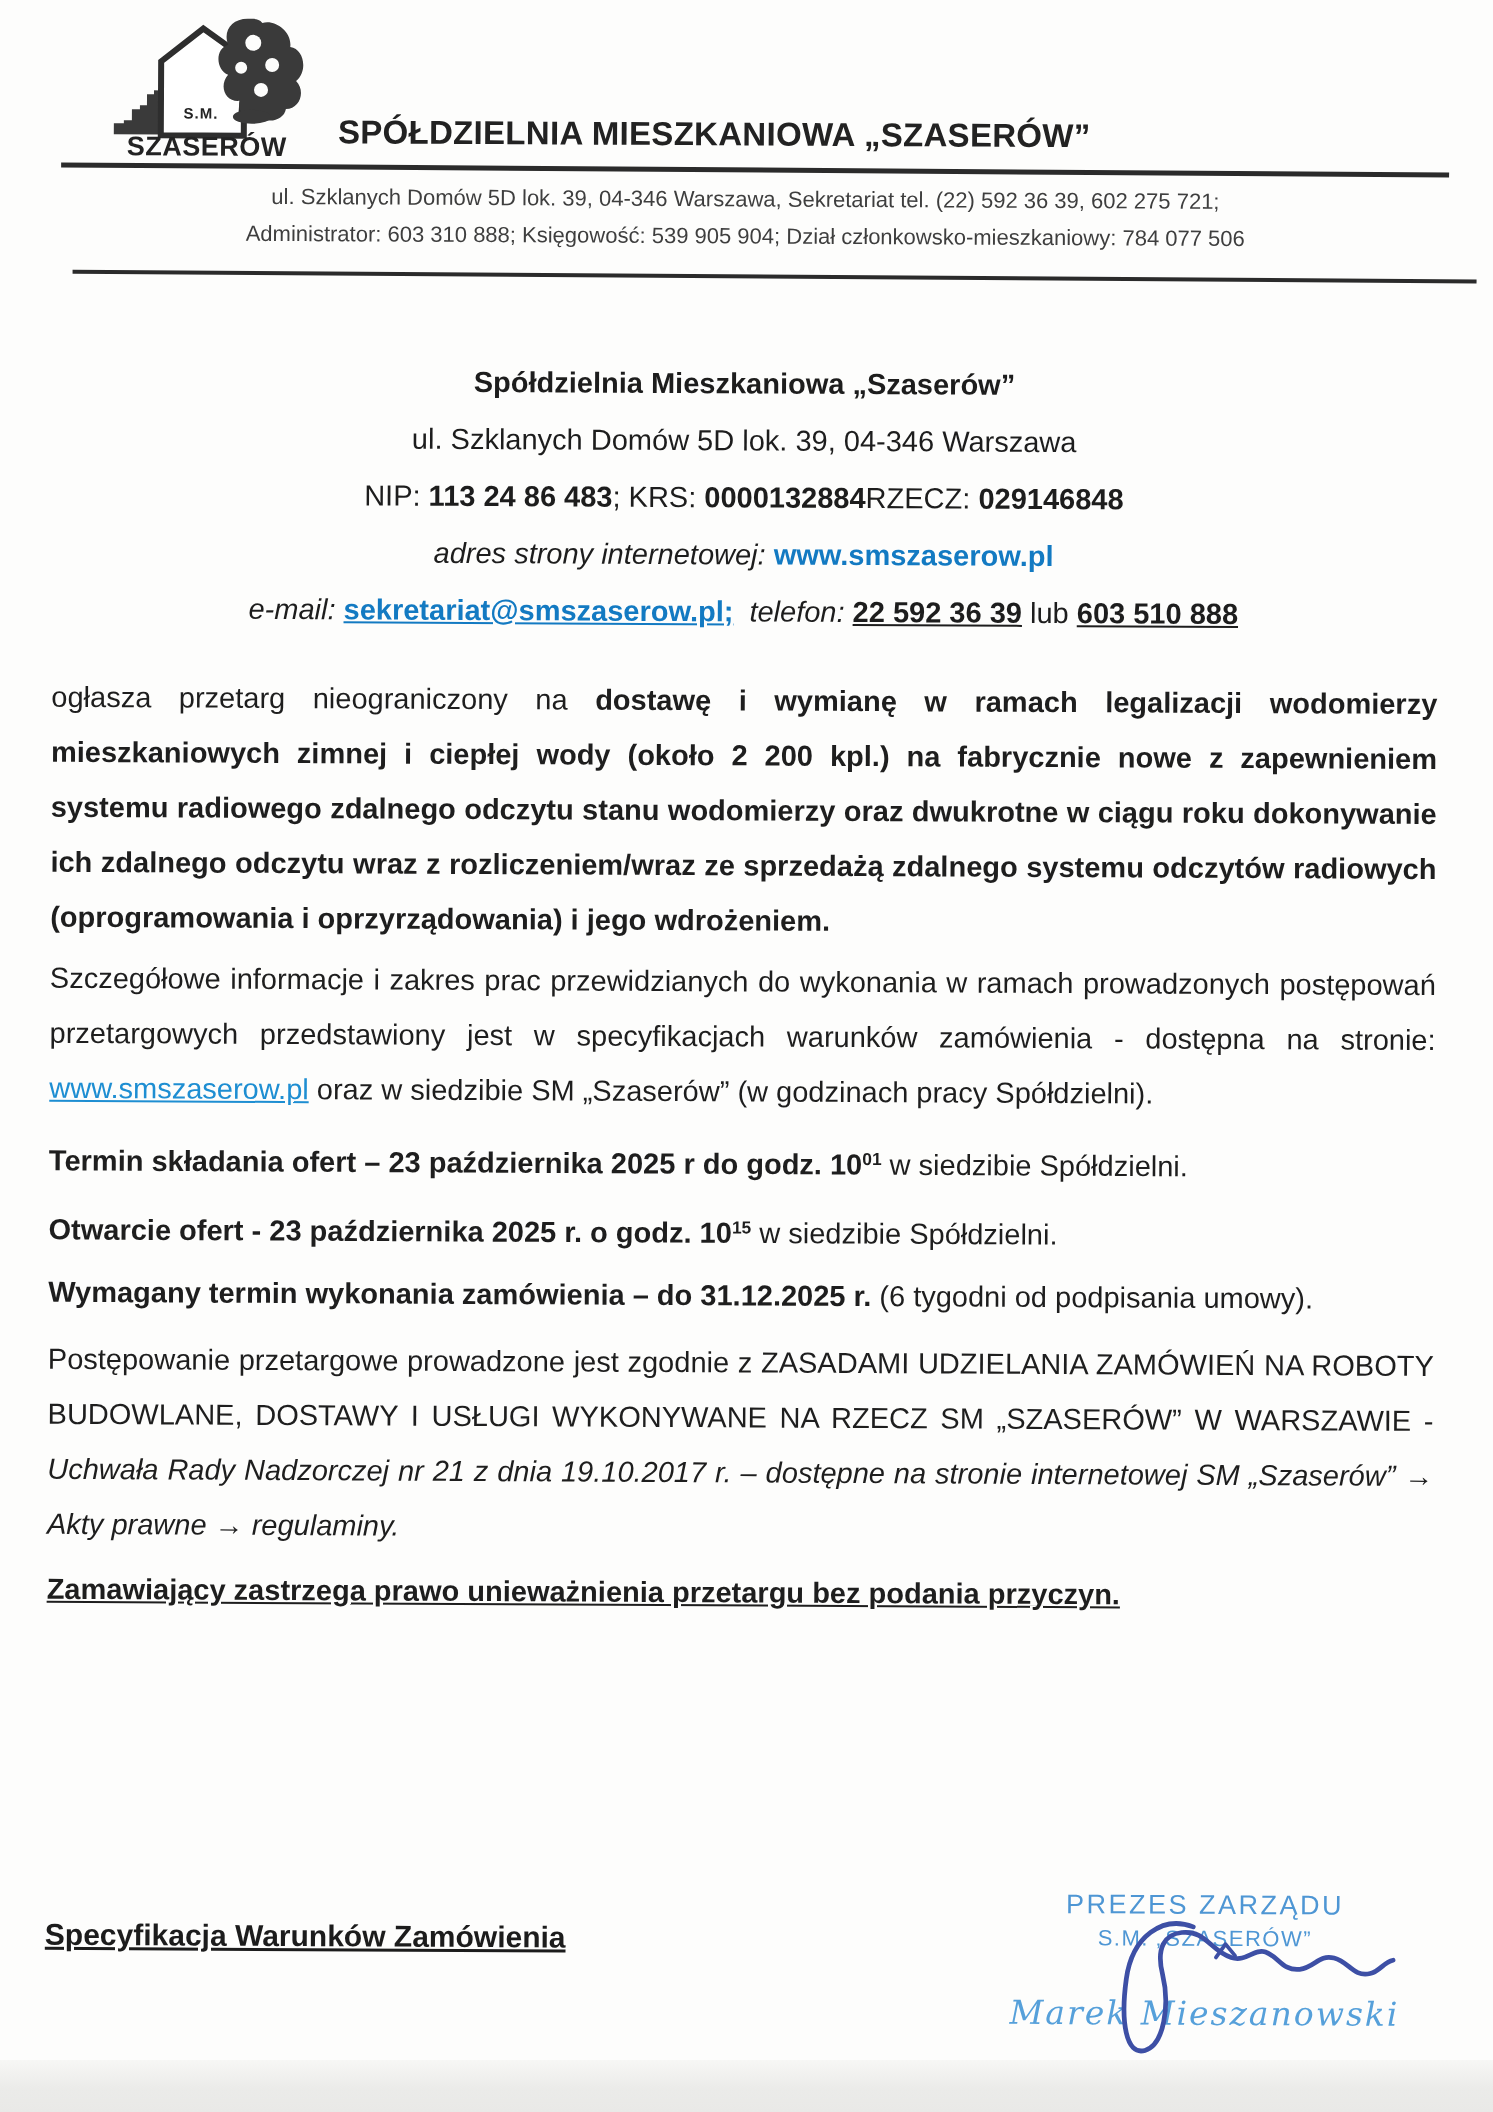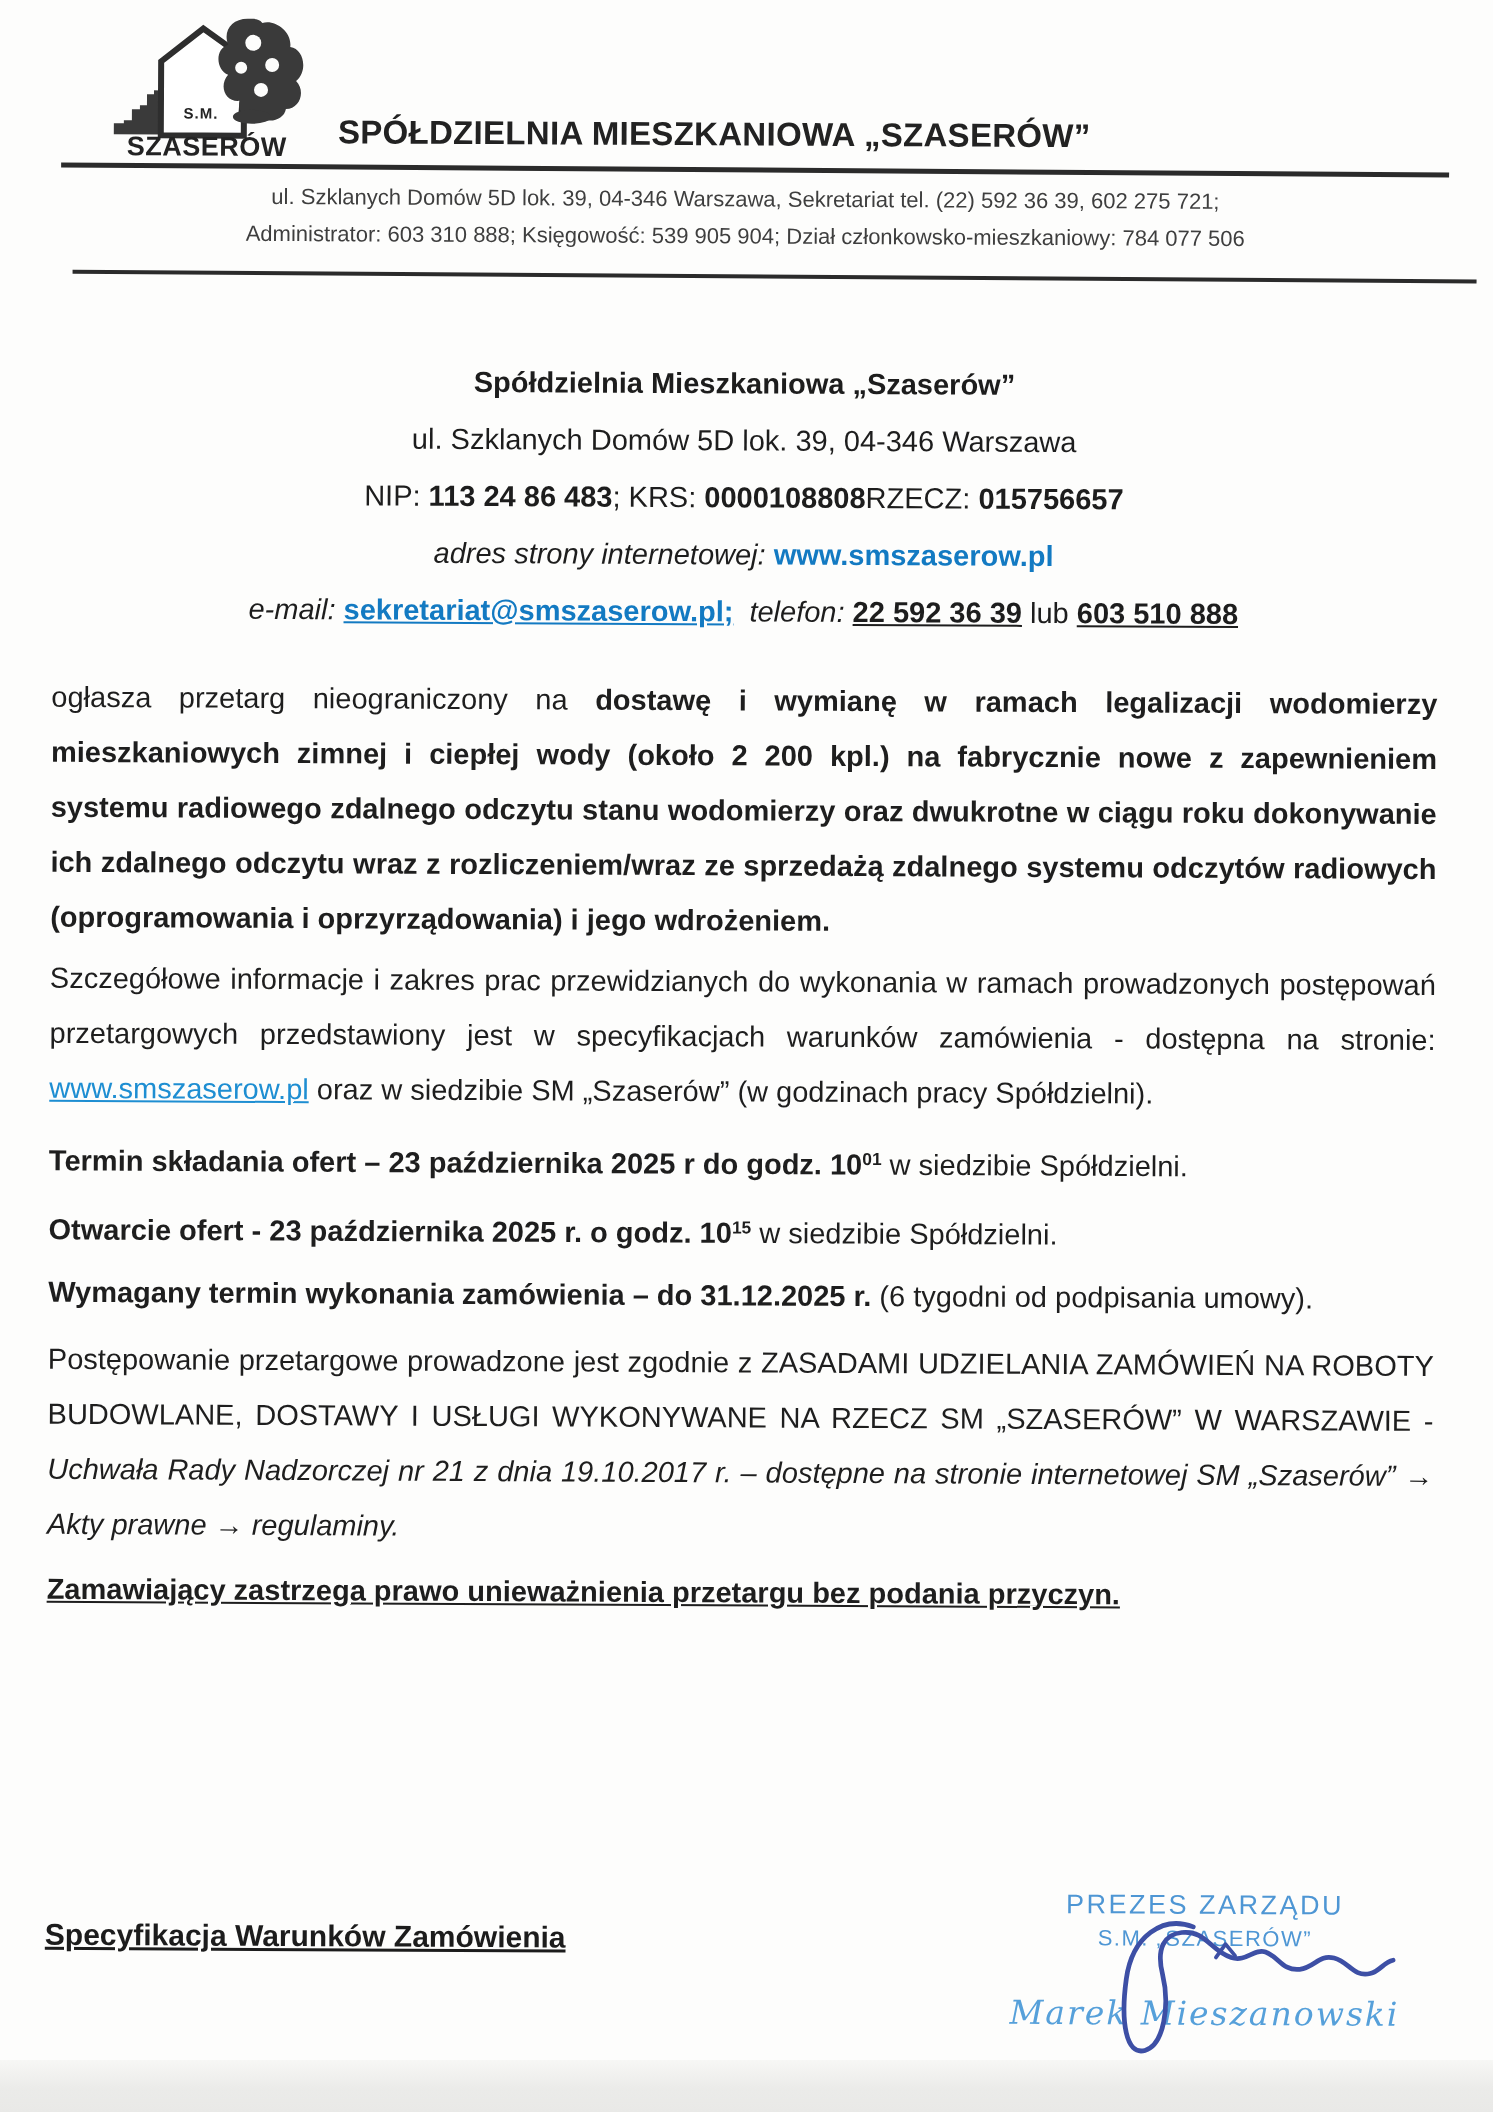--- a/index.html
+++ b/index.html
@@ -94,21 +94,21 @@
 
     <div class="org-title">SPÓŁDZIELNIA MIESZKANIOWA „SZASERÓW”</div>
     <div class="rule rule1"></div>
     <div class="addr addr1">ul. Szklanych Domów 5D lok. 39, 04-346 Warszawa, Sekretariat tel. (22) 592 36 39, 602 275 721;</div>
     <div class="addr addr2">Administrator: 603 310 888; Księgowość: 539 905 904; Dział członkowsko-mieszkaniowy: 784 077 506</div>
     <div class="rule rule2"></div>
 
     <div class="info">
       <div class="info-name">Spółdzielnia Mieszkaniowa „Szaserów”</div>
       <div>ul. Szklanych Domów 5D lok. 39, 04-346 Warszawa</div>
-      <div><span>NIP: </span><b>113 24 86 483</b><span>; KRS: </span><b>0000108808</b><span>RZECZ: </span><b>015756657</b></div>
+      <div><span>NIP: </span><b>113 24 86 483</b><span>; KRS: </span><b>0000132884</b><span>RZECZ: </span><b>029146848</b></div>
       <div><i>adres strony internetowej: </i><a class="lnk-bold">www.smszaserow.pl</a></div>
       <div><i>e-mail: </i><a class="lnk-bold u">sekretariat@smszaserow.pl;</a><i class="tel-label">telefon: </i><b class="u">22 592 36 39</b><span> lub </span><b class="u">603 510 888</b></div>
     </div>
 
     <div class="bodytext">
       <p class="just"><span>ogłasza przetarg nieograniczony na </span><b>dostawę i wymianę w ramach legalizacji wodomierzy mieszkaniowych zimnej i ciepłej wody (około 2 200 kpl.) na fabrycznie nowe z zapewnieniem systemu radiowego zdalnego odczytu stanu wodomierzy oraz dwukrotne w ciągu roku dokonywanie ich zdalnego odczytu wraz z rozliczeniem/wraz ze sprzedażą zdalnego systemu odczytów radiowych (oprogramowania i oprzyrządowania) i jego wdrożeniem.</b></p>
       <p class="just gap-sm"><span>Szczegółowe informacje i zakres prac przewidzianych do wykonania w ramach prowadzonych postępowań przetargowych przedstawiony jest w specyfikacjach warunków zamówienia - dostępna na stronie: </span><a class="lnk">www.smszaserow.pl</a><span> oraz w siedzibie SM „Szaserów” (w godzinach pracy Spółdzielni).</span></p>
       <p class="gap-md"><b>Termin składania ofert – 23 października 2025 r do godz. 10</b><b class="sup">01</b><span> w siedzibie Spółdzielni.</span></p>
       <p class="gap-p4"><b>Otwarcie ofert - 23 października 2025 r. o godz. 10</b><b class="sup">15</b><span> w siedzibie Spółdzielni.</span></p>
       <p class="gap-p5"><b>Wymagany termin wykonania zamówienia – do 31.12.2025 r.</b><span> (6 tygodni od podpisania umowy).</span></p>

